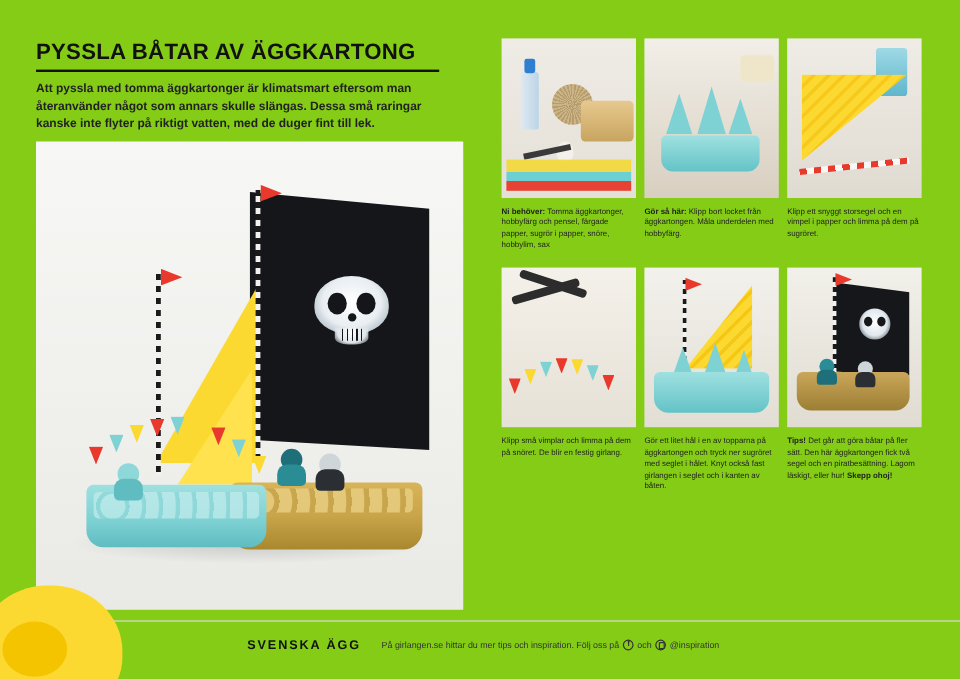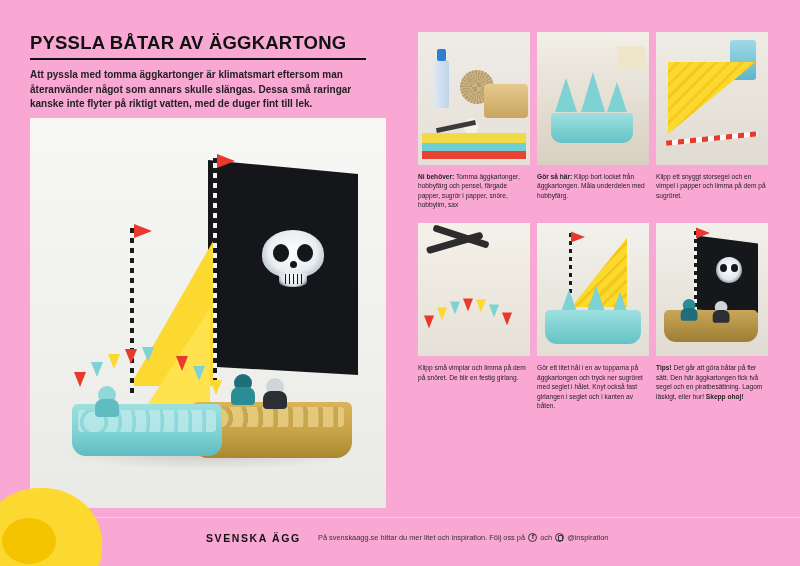--- a/index.html
+++ b/index.html
@@ -10,21 +10,21 @@
     background: #ffffff;
     font-family: "Liberation Sans", sans-serif;
     color: #1a1a1a;
     position: relative;
     overflow: hidden;
   }
 
   .page {
     position: absolute;
     inset: 0;
-    background: #f9a8d4;
+    background: #84cc16;
   }
 
   
   .title {
     position: absolute;
     left: 30px;
     top: 32px;
     font-size: 18.5px;
     font-weight: bold;
     letter-spacing: 0.2px;
@@ -612,21 +612,21 @@
           <b>Skepp ohoj!</b>
         </div>
       </div>
     </div>
 
   </div>
 
   <div class="footer-rule"></div>
   <div class="brand">SVENSKA ÄGG</div>
   <div class="footer-text">
-    <span>På svenskaagg.se hittar du mer litet och inspiration. Följ oss på</span>
+    <span>På girlangen.se hittar du mer tips och inspiration. Följ oss på</span>
     <span class="ic f"></span>
     <span>och</span>
     <span class="ic i"></span>
     <span>@inspiration</span>
   </div>
 
   <div class="blob"></div>
   <div class="blob2"></div>
 </div>
 

